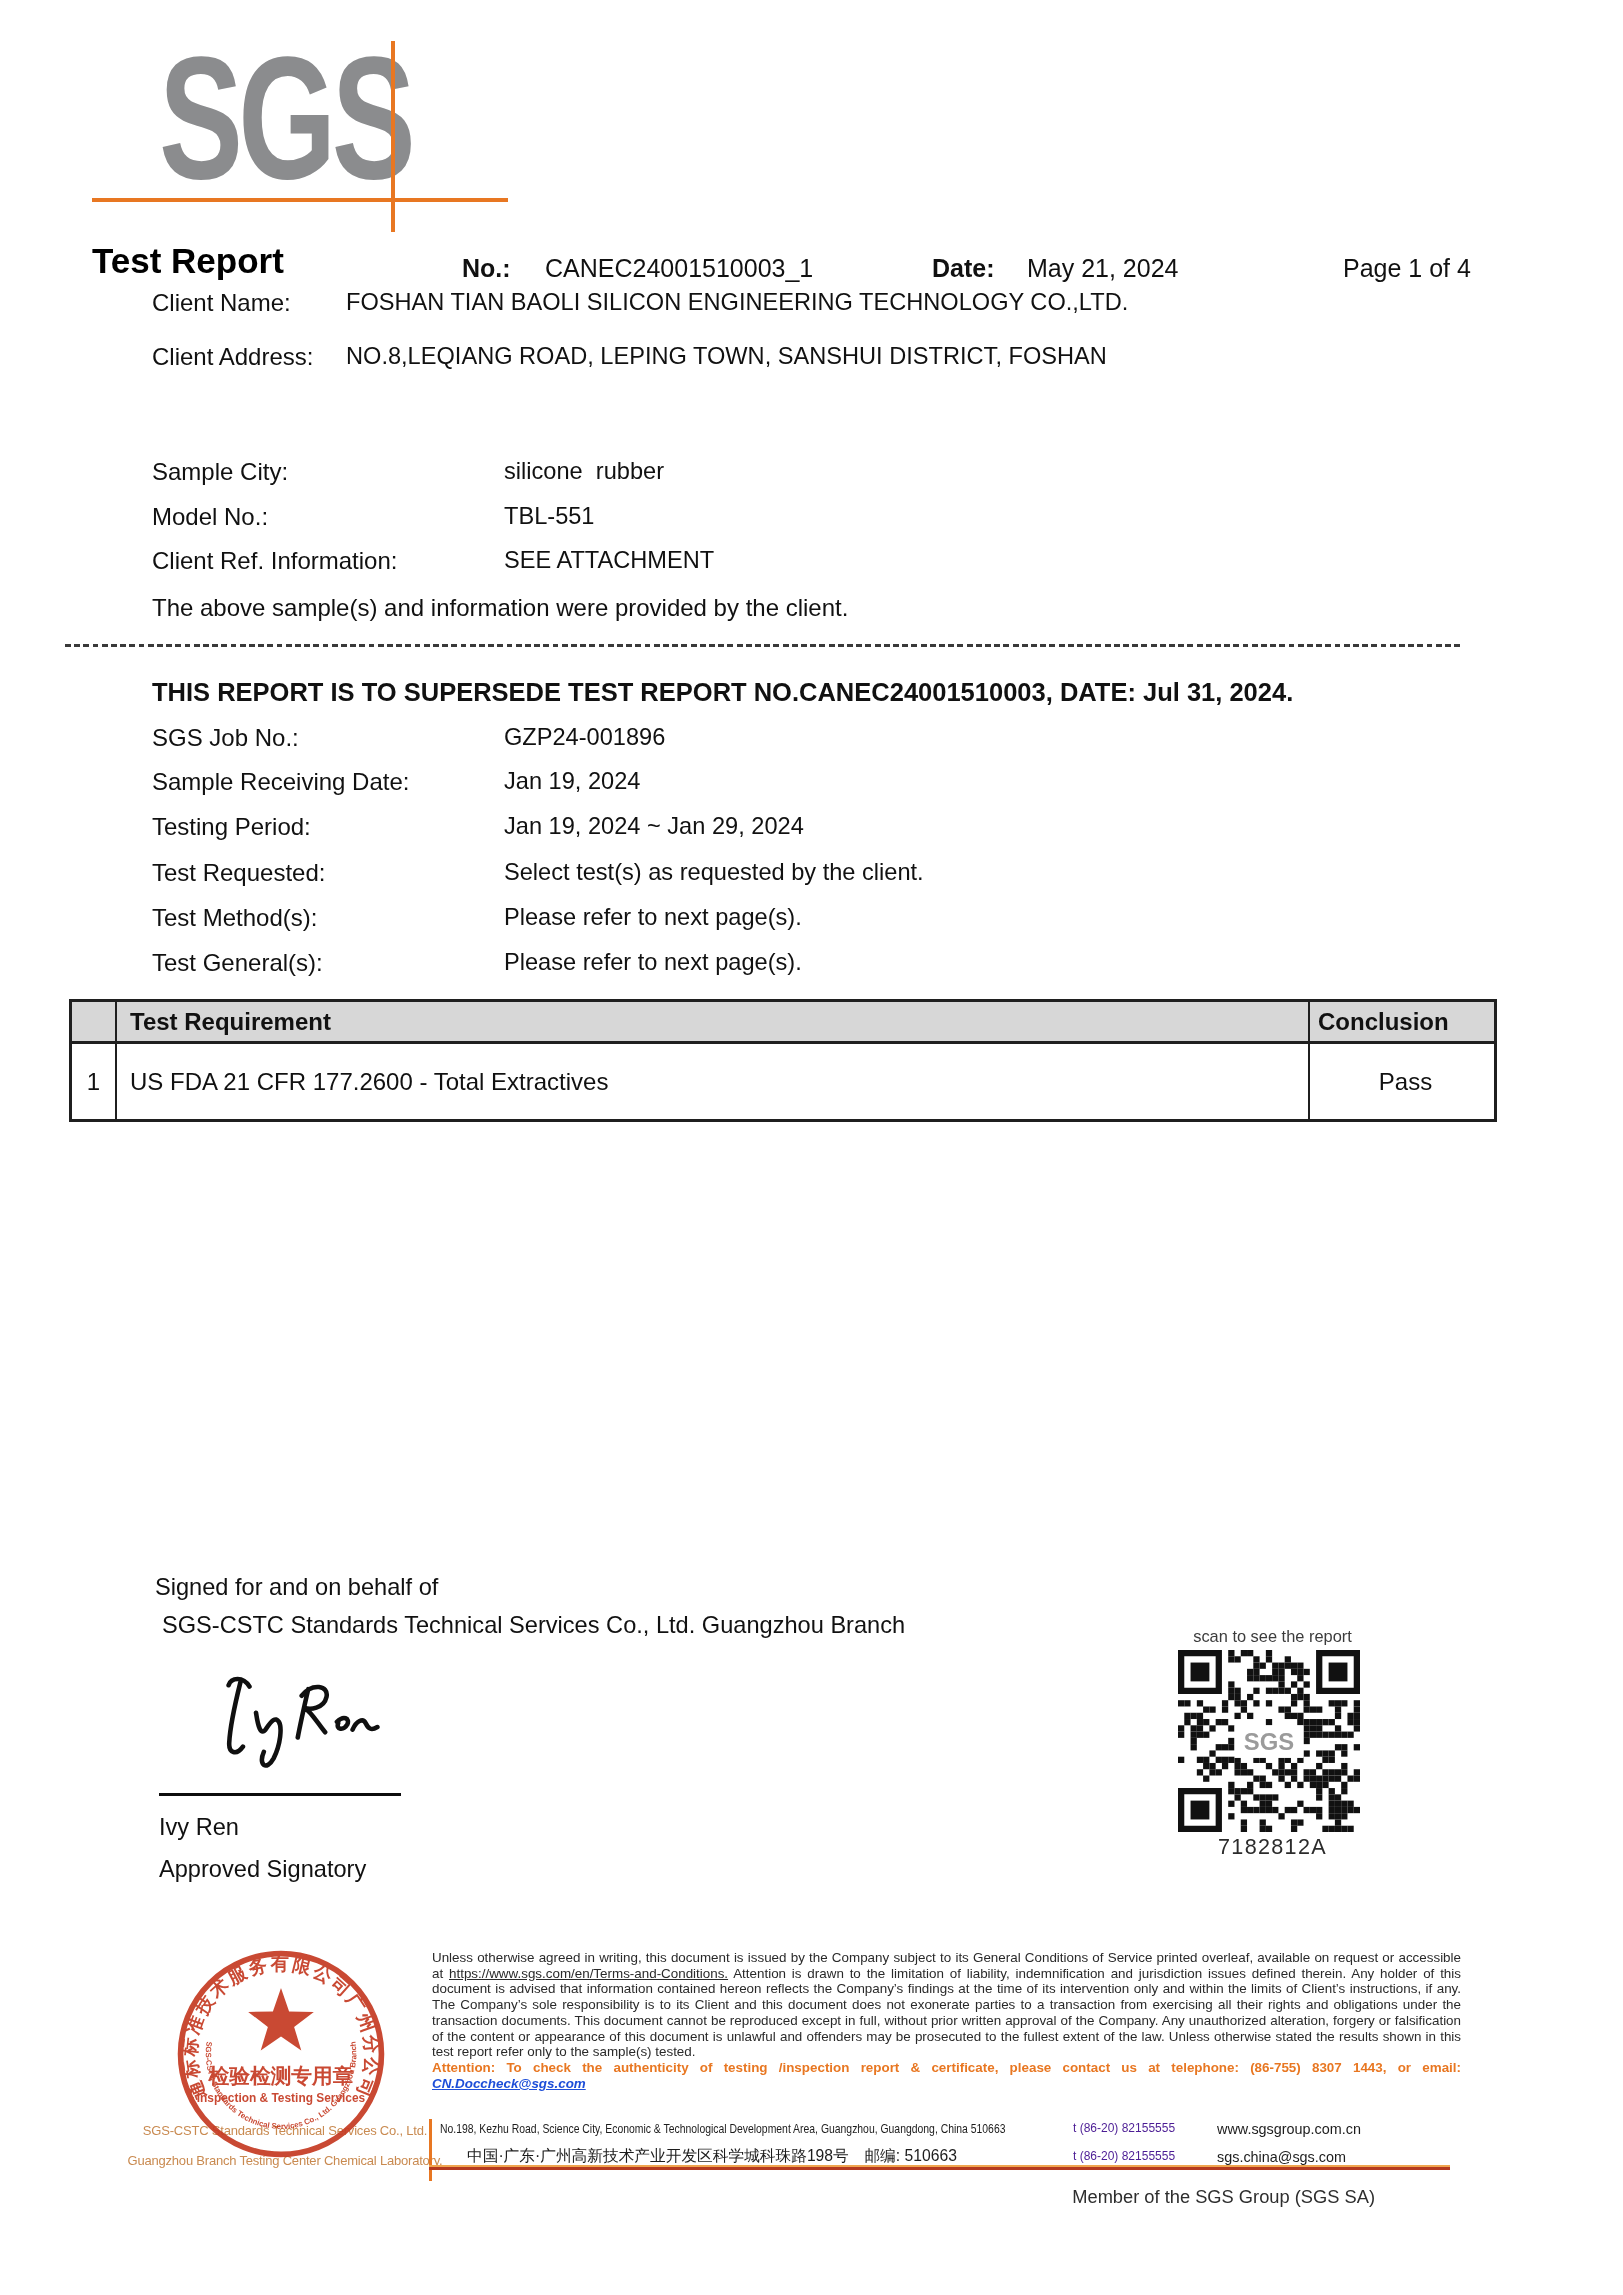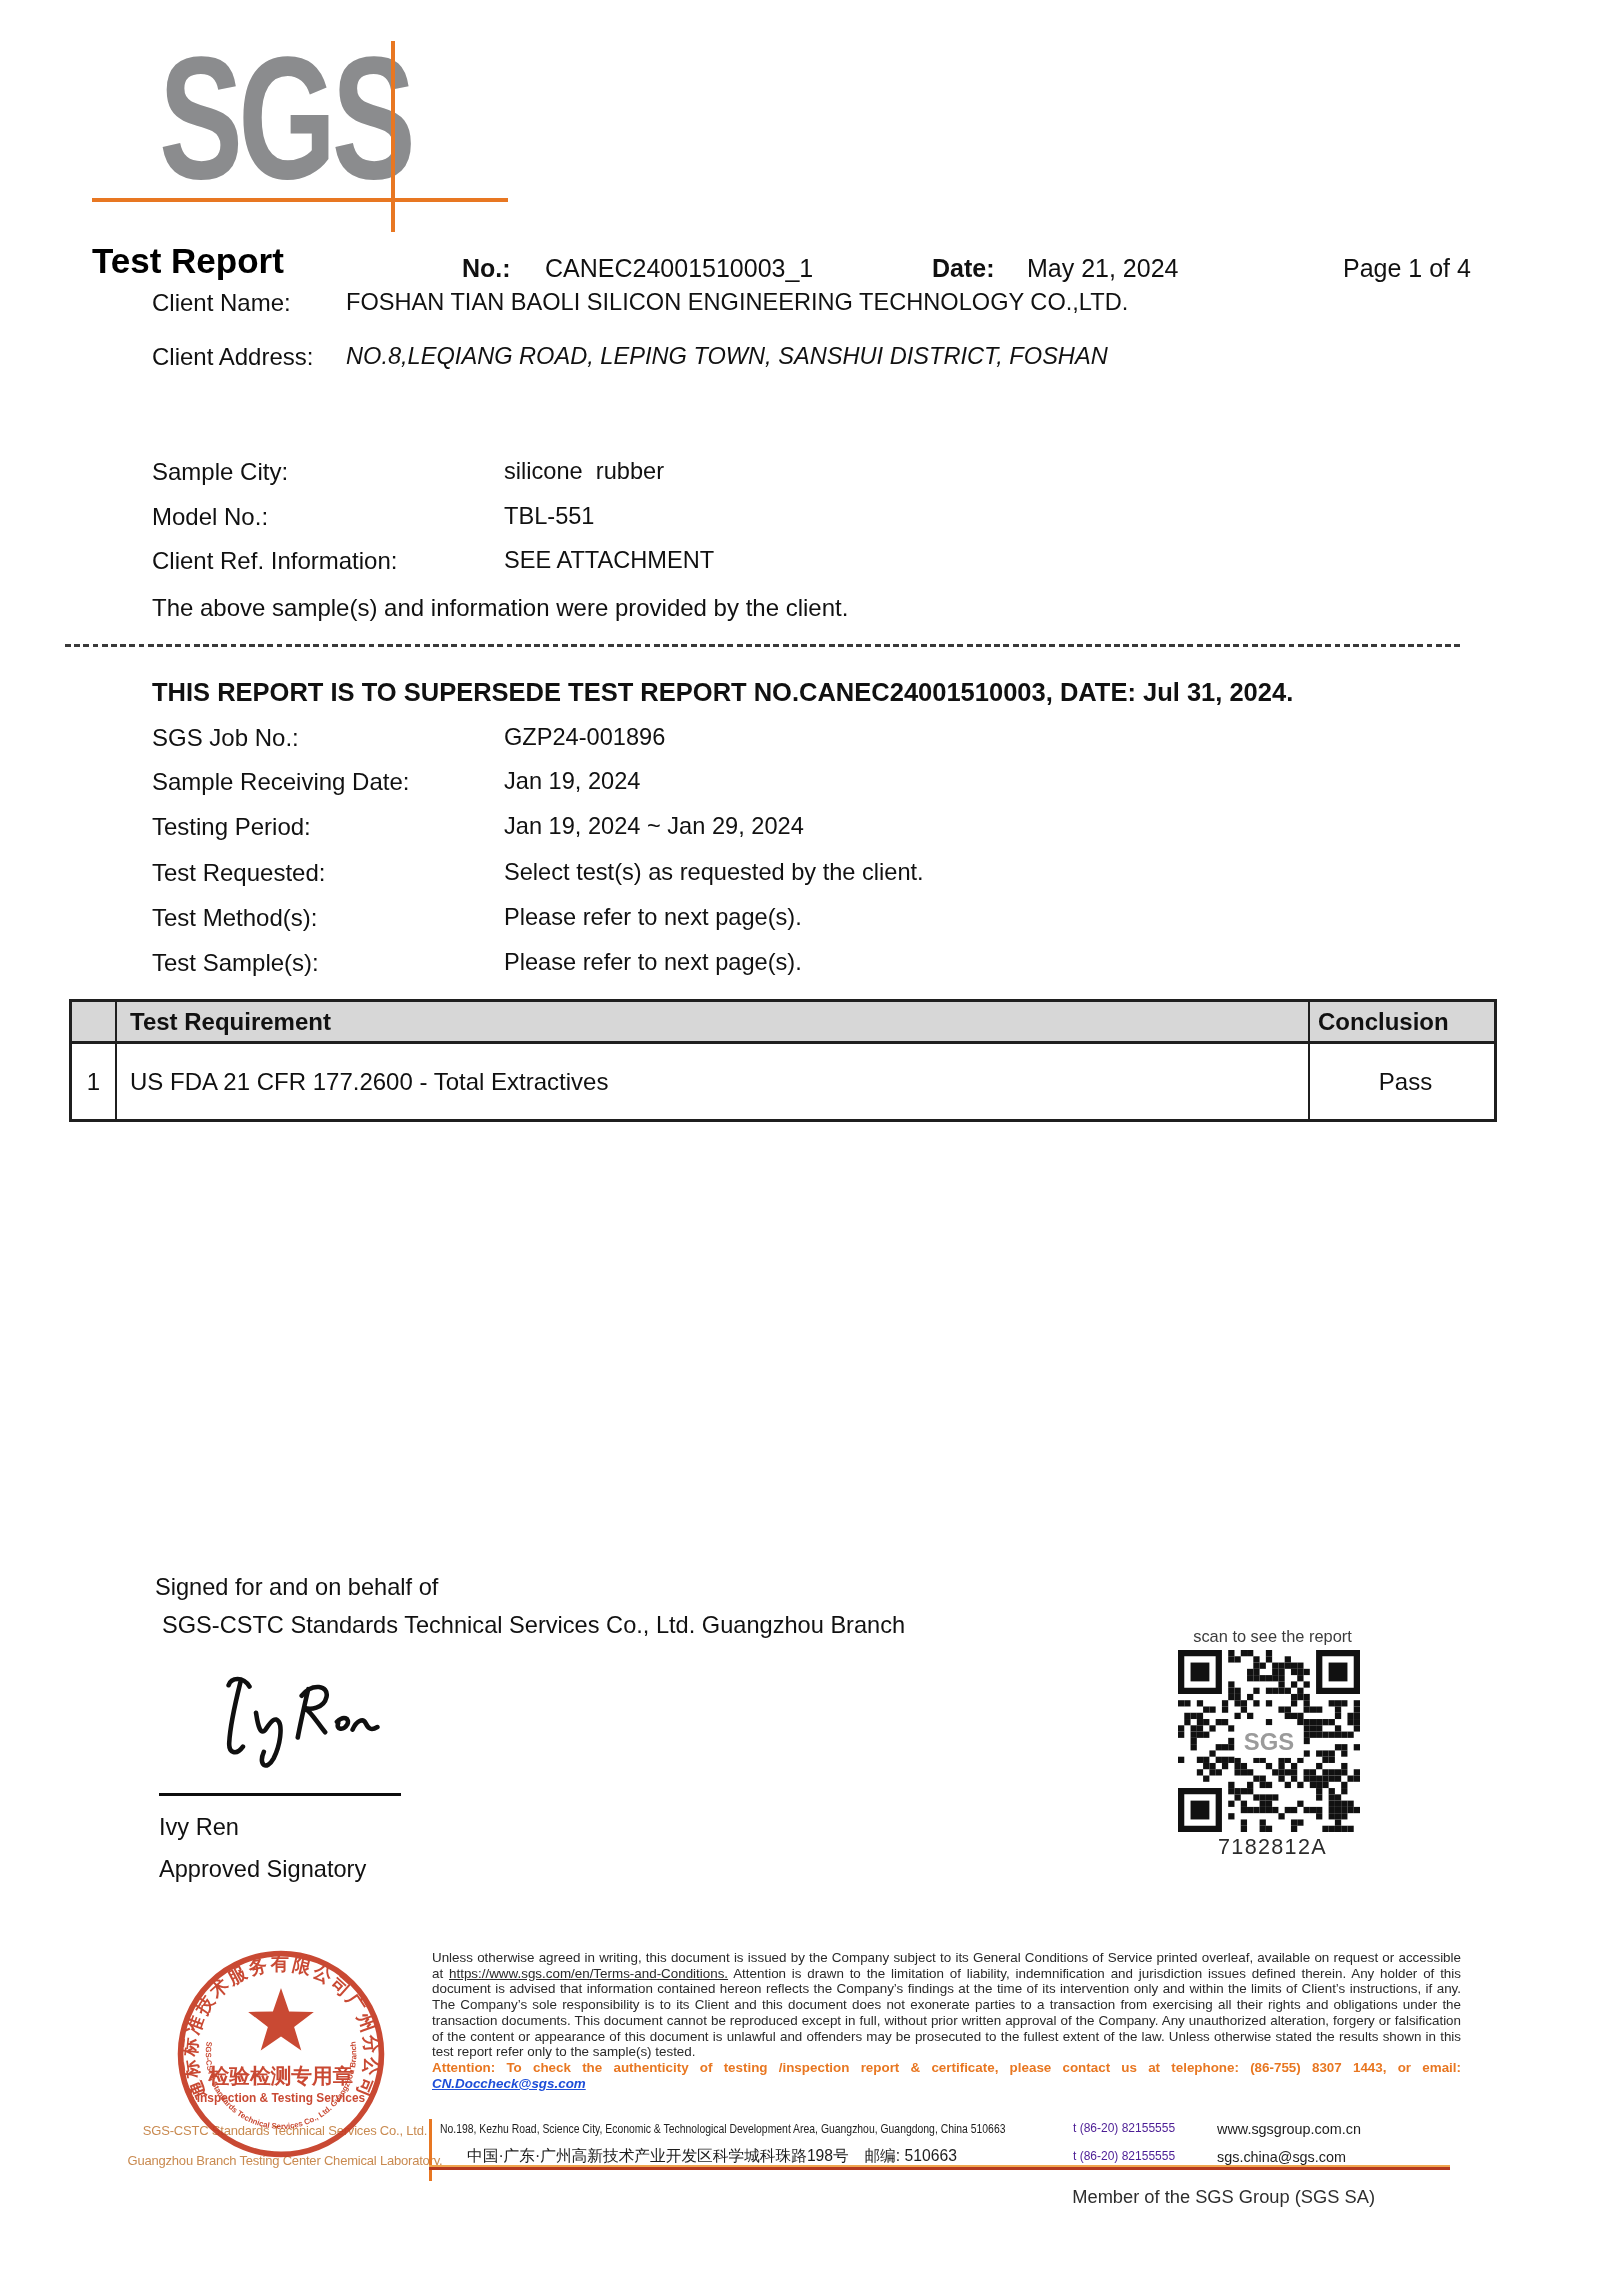--- a/index.html
+++ b/index.html
@@ -63,21 +63,21 @@
   <div class="abs title" style="left:92px;top:241px;">Test Report</div>
   <span class="abs h-lab" style="left:462px;top:254px;">No.:</span>
   <span class="abs h-val" style="left:545px;top:254px;">CANEC24001510003_1</span>
   <span class="abs h-lab" style="left:932px;top:254px;">Date:</span>
   <span class="abs h-val" style="left:1027px;top:254px;">May 21, 2024</span>
   <span class="abs h-val" style="left:1343px;top:254px;">Page 1 of 4</span>
 
   <span class="abs row-lab" style="left:152px;top:289px;">Client Name:</span>
   <span class="abs row-val" style="left:346px;top:289px;">FOSHAN TIAN BAOLI SILICON ENGINEERING TECHNOLOGY CO.,LTD.</span>
   <span class="abs row-lab" style="left:152px;top:343px;">Client Address:</span>
-  <span class="abs row-val" style="left:346px;top:343px;font-style:italic;">NO.8,LEQIANG ROAD, LEPING TOWN, SANSHUI DISTRICT, FOSHAN</span>
+  <span class="abs row-val" style="left:346px;top:343px;">NO.8,LEQIANG ROAD, LEPING TOWN, SANSHUI DISTRICT, FOSHAN</span>
 
   <span class="abs row-lab" style="left:152px;top:458px;">Sample City:</span>
   <span class="abs row-val" style="left:504px;top:458px;">silicone  rubber</span>
   <span class="abs row-lab" style="left:152px;top:503px;">Model No.:</span>
   <span class="abs row-val" style="left:504px;top:503px;">TBL-551</span>
   <span class="abs row-lab" style="left:152px;top:547px;">Client Ref. Information:</span>
   <span class="abs row-val" style="left:504px;top:547px;">SEE ATTACHMENT</span>
   <span class="abs row-lab" style="left:152px;top:594px;">The above sample(s) and information were provided by the client.</span>
 
   <div class="abs dashed" style="left:65px;top:644px;width:1395px;"></div>
@@ -87,21 +87,21 @@
   <span class="abs row-lab" style="left:152px;top:724px;">SGS Job No.:</span>
   <span class="abs row-val" style="left:504px;top:724px;">GZP24-001896</span>
   <span class="abs row-lab" style="left:152px;top:768px;">Sample Receiving Date:</span>
   <span class="abs row-val" style="left:504px;top:768px;">Jan 19, 2024</span>
   <span class="abs row-lab" style="left:152px;top:813px;">Testing Period:</span>
   <span class="abs row-val" style="left:504px;top:813px;">Jan 19, 2024 ~ Jan 29, 2024</span>
   <span class="abs row-lab" style="left:152px;top:859px;">Test Requested:</span>
   <span class="abs row-val" style="left:504px;top:859px;">Select test(s) as requested by the client.</span>
   <span class="abs row-lab" style="left:152px;top:904px;">Test Method(s):</span>
   <span class="abs row-val" style="left:504px;top:904px;">Please refer to next page(s).</span>
-  <span class="abs row-lab" style="left:152px;top:949px;">Test Sample(s):</span>
+  <span class="abs row-lab" style="left:152px;top:949px;">Test General(s):</span>
   <span class="abs row-val" style="left:504px;top:949px;">Please refer to next page(s).</span>
 
   <table class="results abs" style="left:69px;top:999px;">
     <thead>
       <tr>
         <th class="col-idx"></th>
         <th class="col-req">Test Requirement</th>
         <th class="col-con">Conclusion</th>
       </tr>
     </thead>

